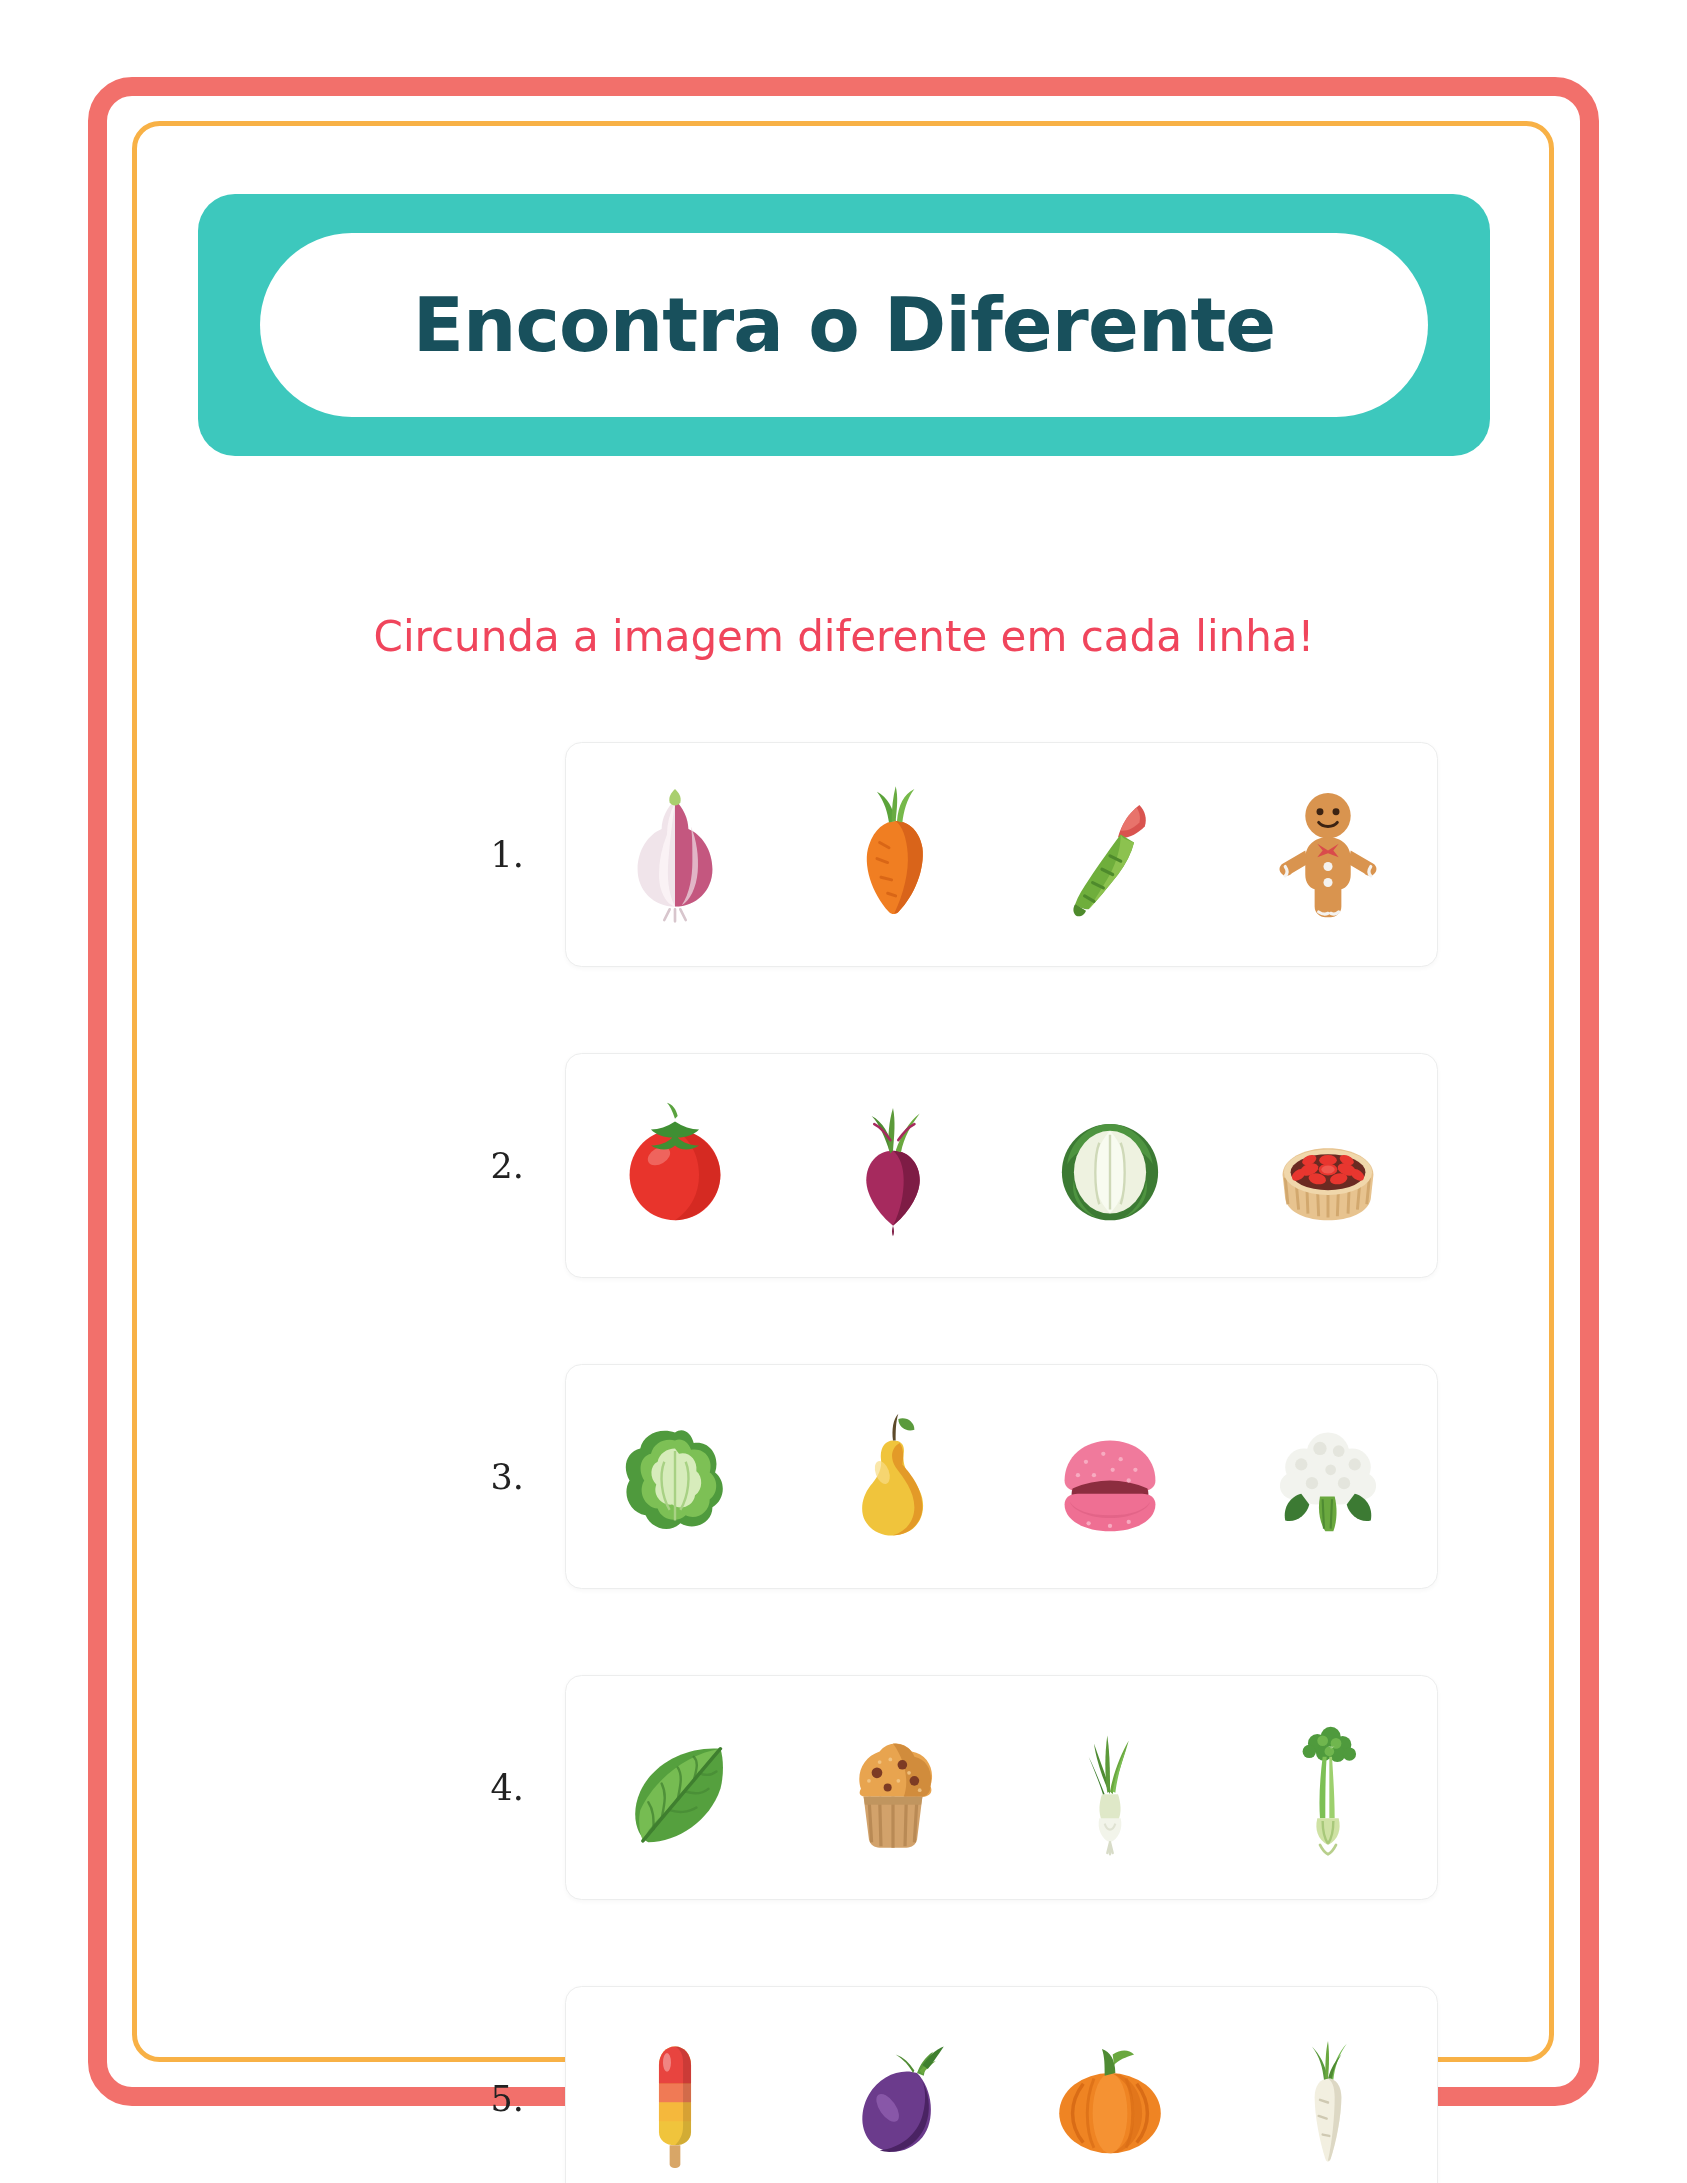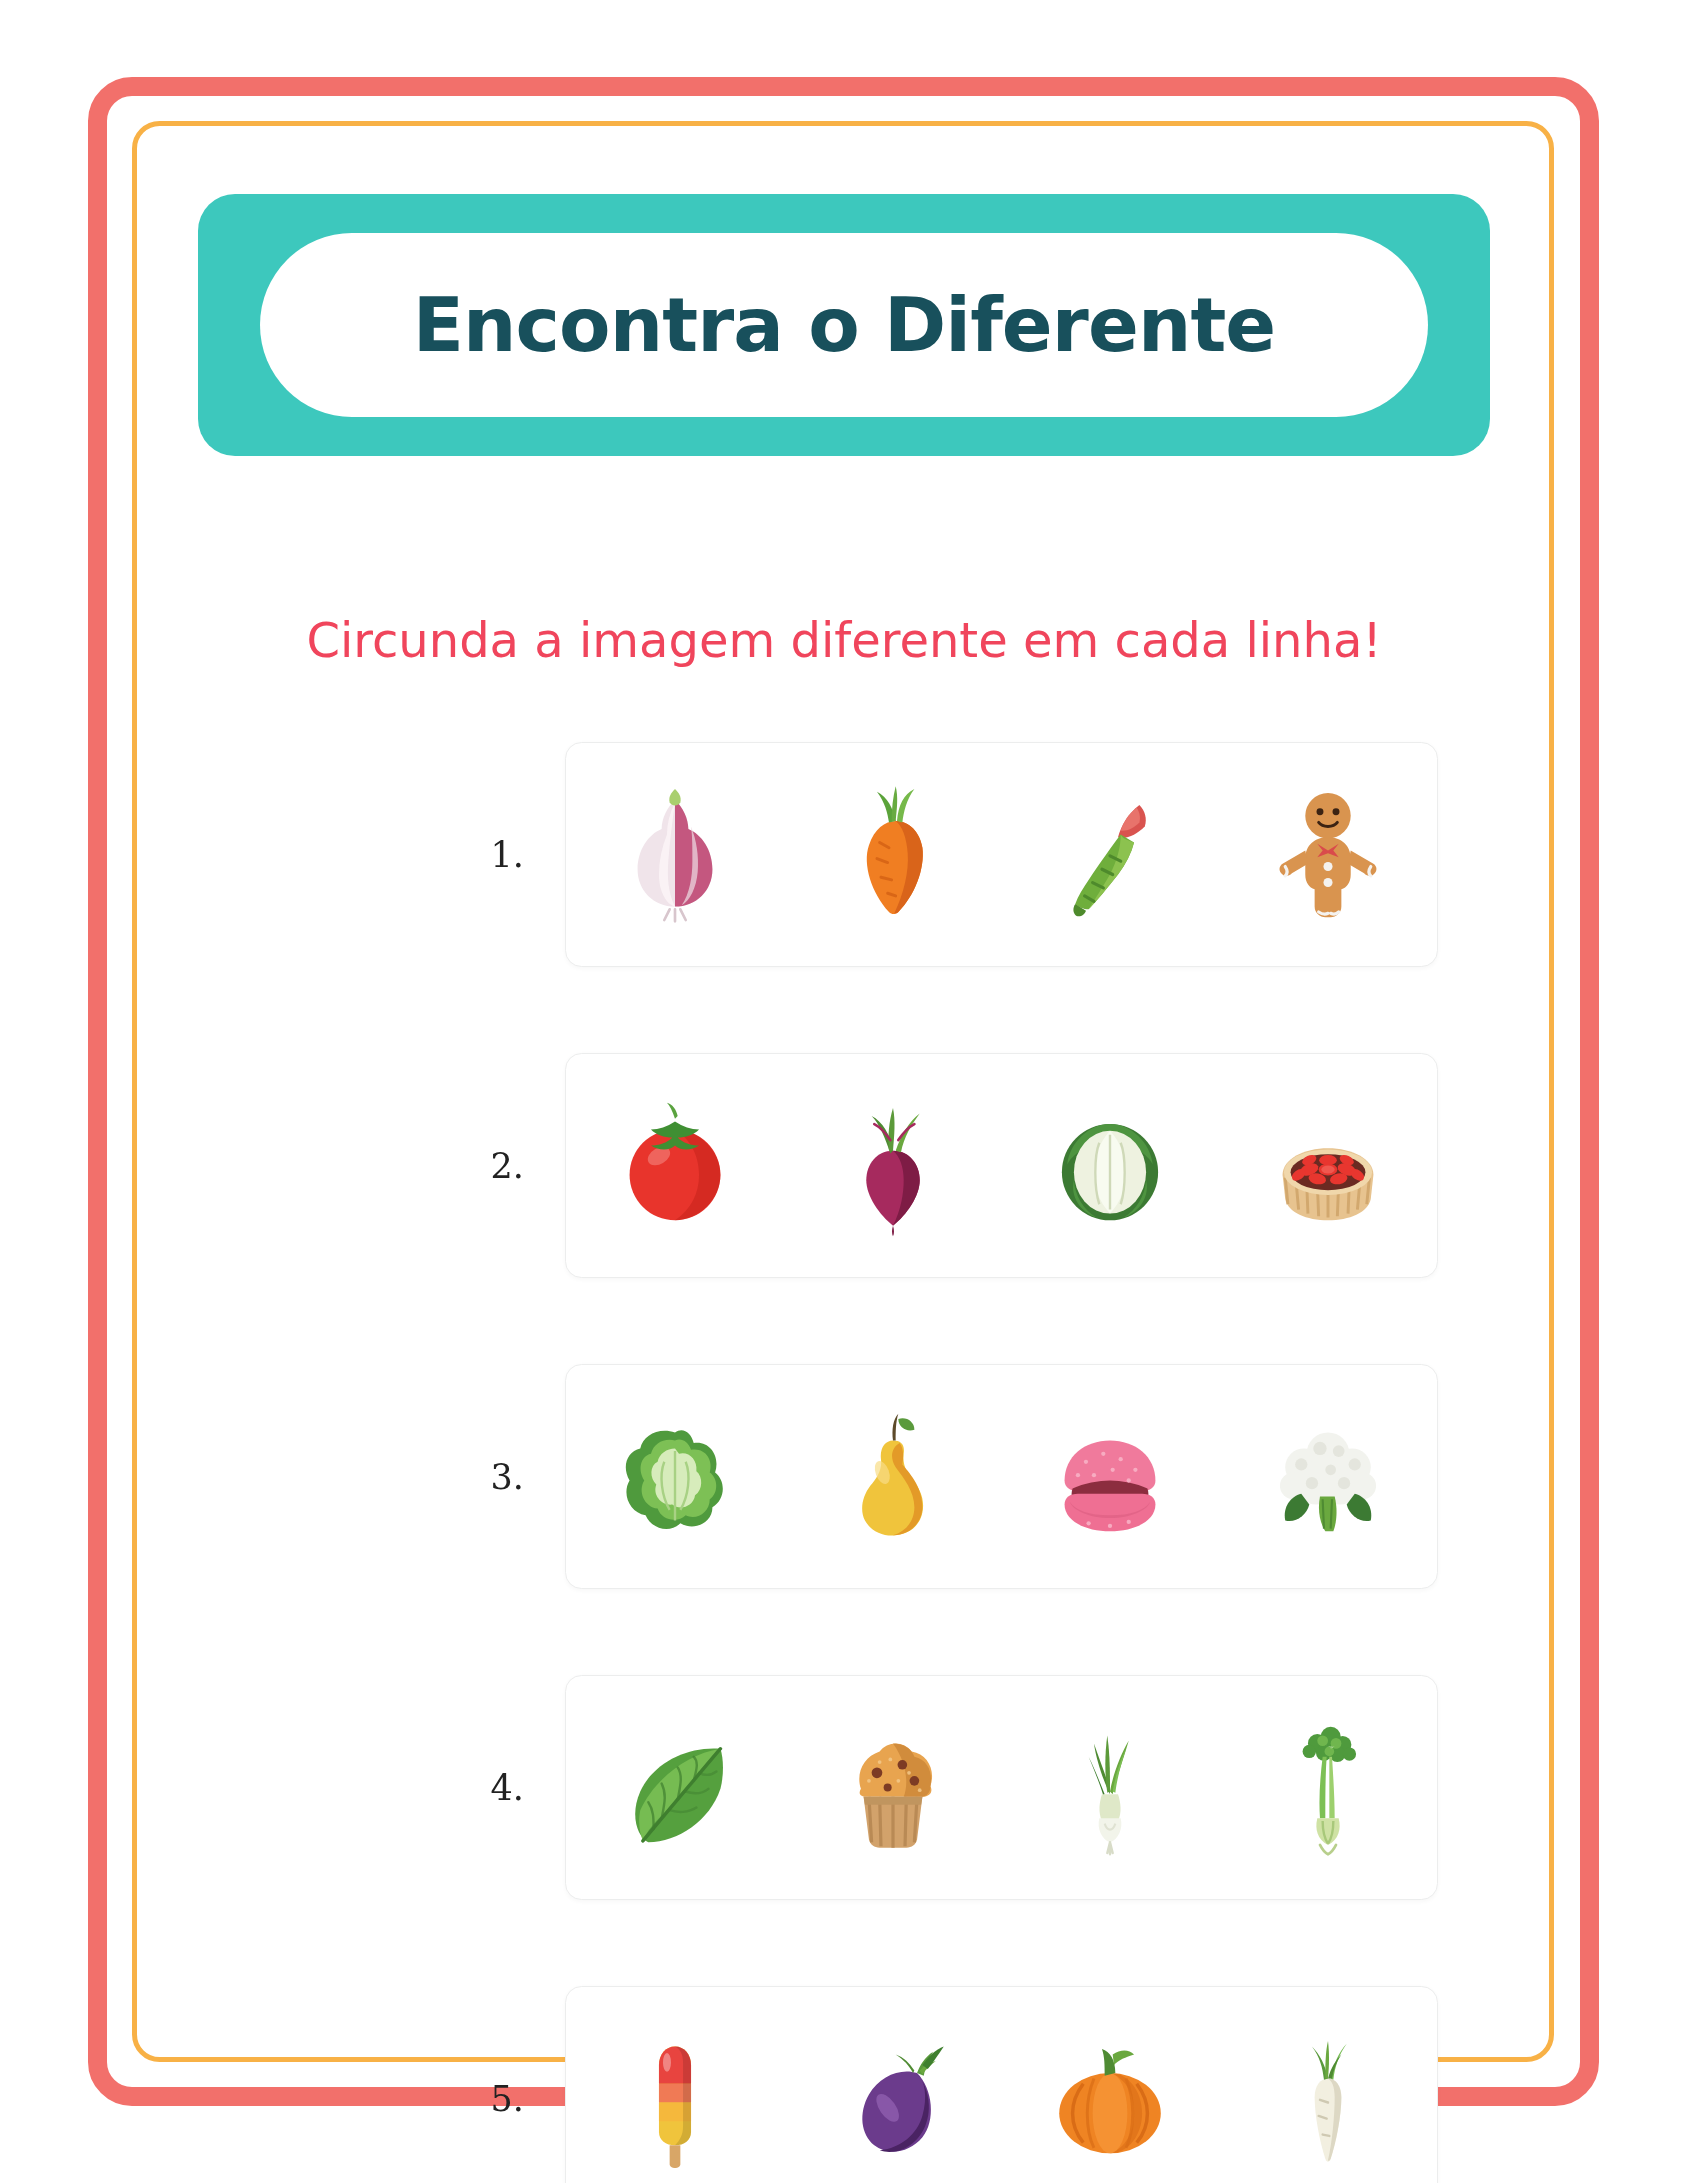--- a/index.html
+++ b/index.html
@@ -86,21 +86,21 @@
     white-space: nowrap;
   }
 
   .subtitle {
     position: absolute;
     left: 0;
     top: 469px;
     width: 1384px;
     text-align: center;
     font-family: "DejaVu Sans", sans-serif;
-    font-size: 48px;
+    font-size: 42px;
     color: #f0455c;
     white-space: nowrap;
   }
 
   
   .rows {
     position: absolute;
     left: 0;
     top: 583px;
     width: 1384px;

